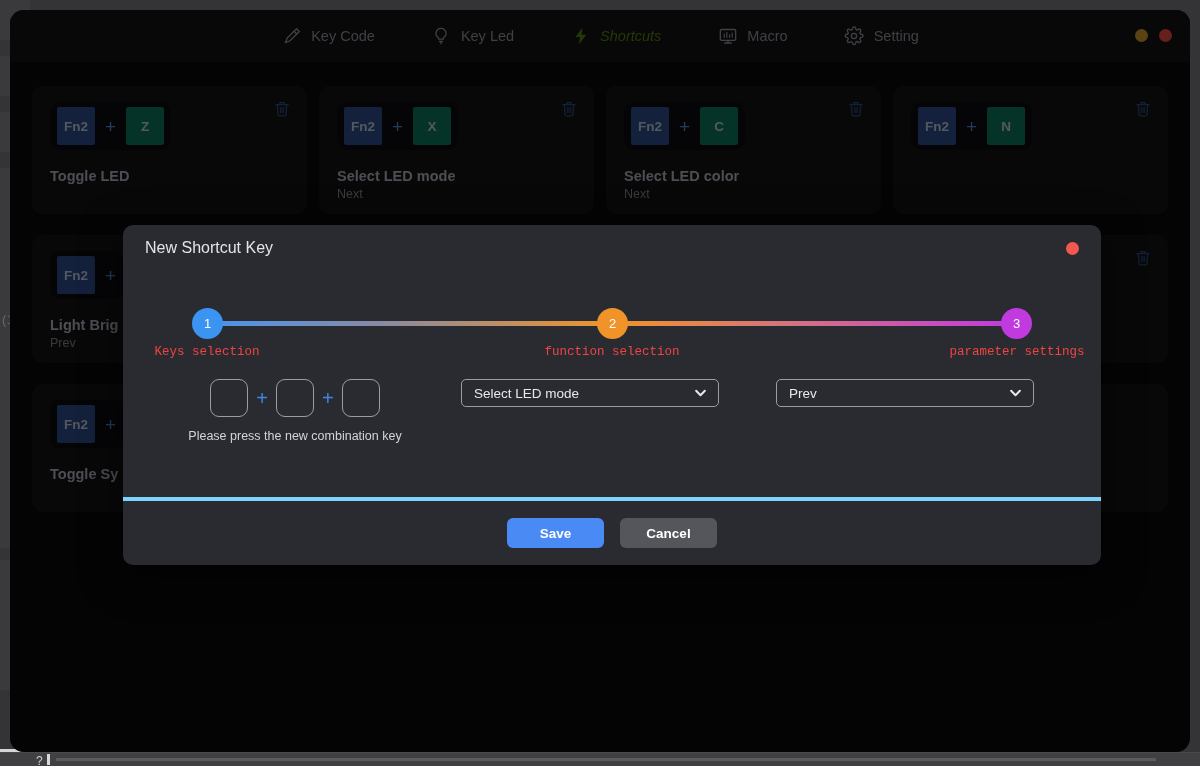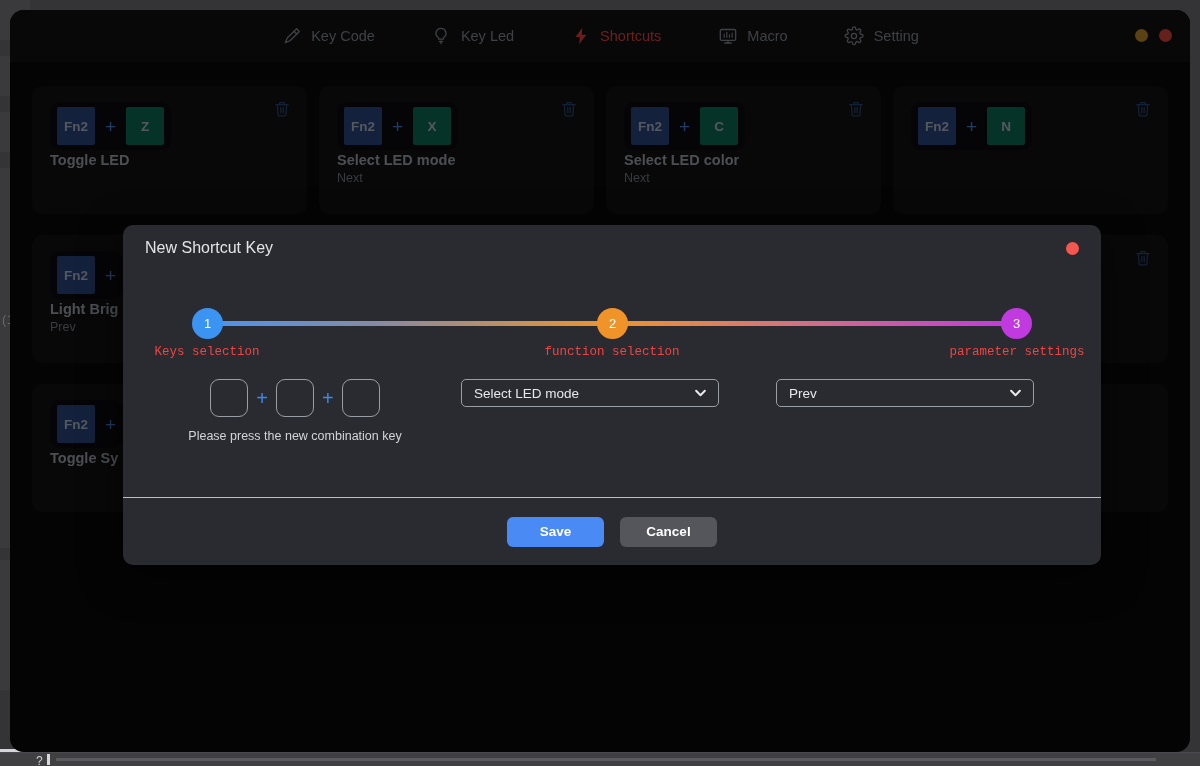--- a/index.html
+++ b/index.html
@@ -93,21 +93,21 @@
   }
   .nav-item {
     display: flex;
     align-items: center;
     gap: 9px;
     color: #8c8f98;
     font-size: 14.5px;
     cursor: pointer;
     padding: 4px 2px;
   }
-  .nav-item.active { color: #ef4444; }
+  .nav-item.active { color: #4d7c0f; font-style: italic; }
   .nav-item .nav-ico {
     width: 21px; height: 21px;
     display: inline-flex;
     align-items: center;
     justify-content: center;
   }
   .nav-item svg { display: block; }
 
   #win-ctrls {
     position: absolute;
@@ -157,21 +157,21 @@
   }
   .keycap.mod { background: #2e4a86; }
   .keycap.key { background: #0d7157; }
   .plus {
     color: #4d7fd6;
     font-size: 19px;
     font-weight: 300;
     line-height: 1;
   }
   .card-title {
-    margin-top: 2px;
+    margin-top: 18px;
     color: #a9aeb8;
     font-size: 14.5px;
     font-weight: bold;
     white-space: nowrap;
   }
   .card-sub {
     margin-top: 3px;
     color: #7c8089;
     font-size: 12.5px;
   }
@@ -325,21 +325,21 @@
     color: #e7e8ec;
   }
   .pseudo-select .chev svg { display: block; }
 
   
   #modal-foot {
     position: absolute;
     left: 0; bottom: 0;
     width: 978px;
     height: 68px;
-    border-top: 1px solid #7dd3fc;
+    border-top: 4px solid #7dd3fc;
     display: flex;
     align-items: center;
     justify-content: center;
     gap: 16px;
   }
   .btn {
     height: 30px;
     border-radius: 6px;
     border: none;
     font-size: 13.5px;

